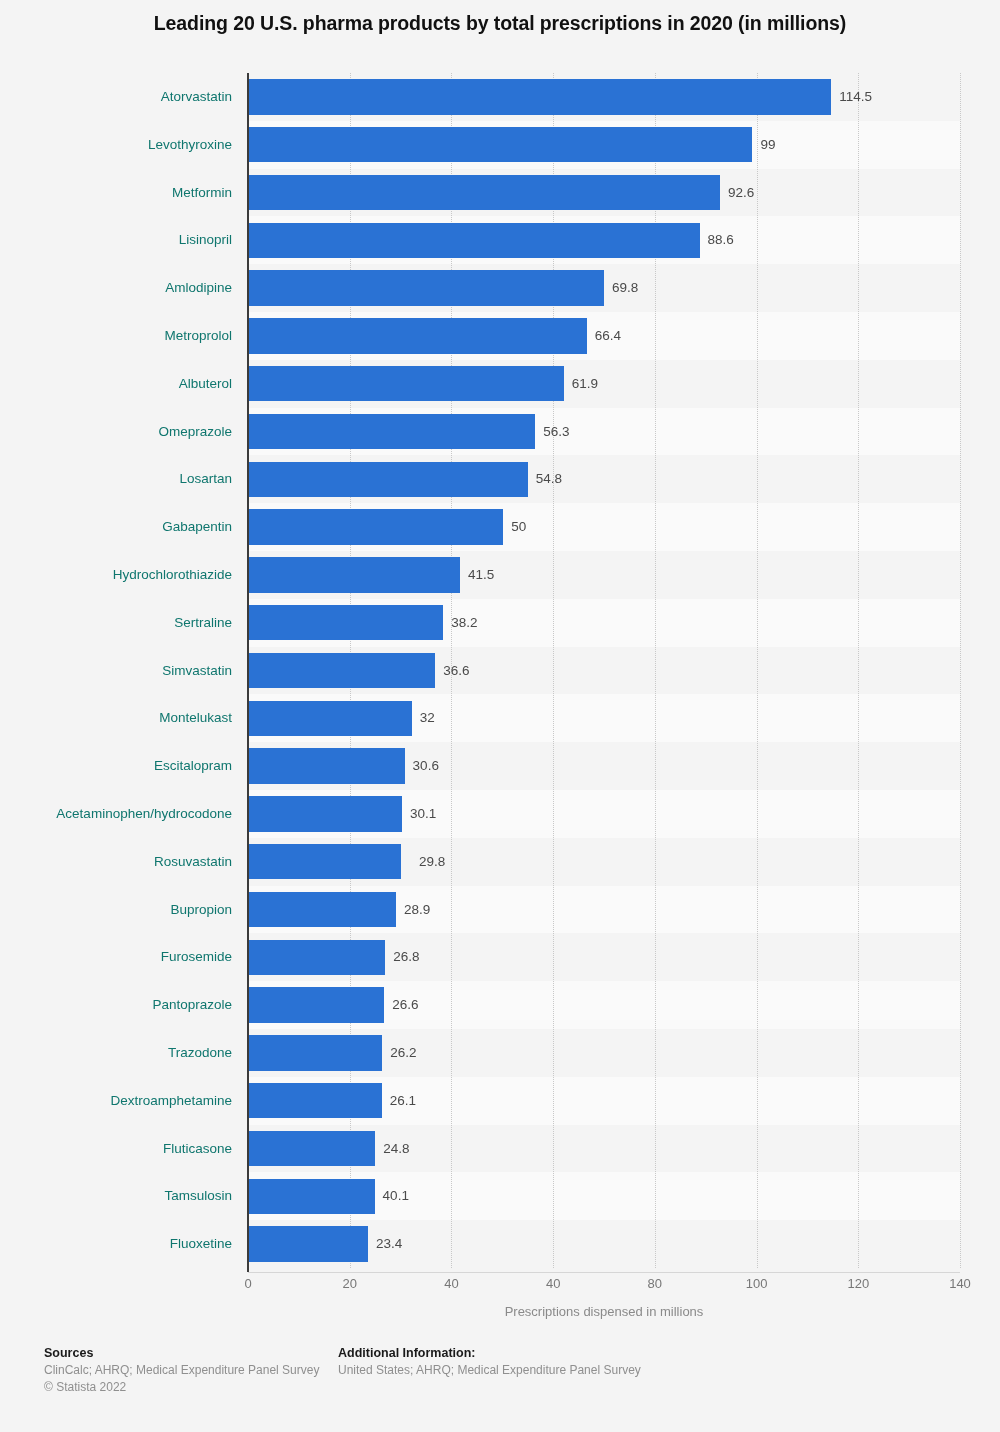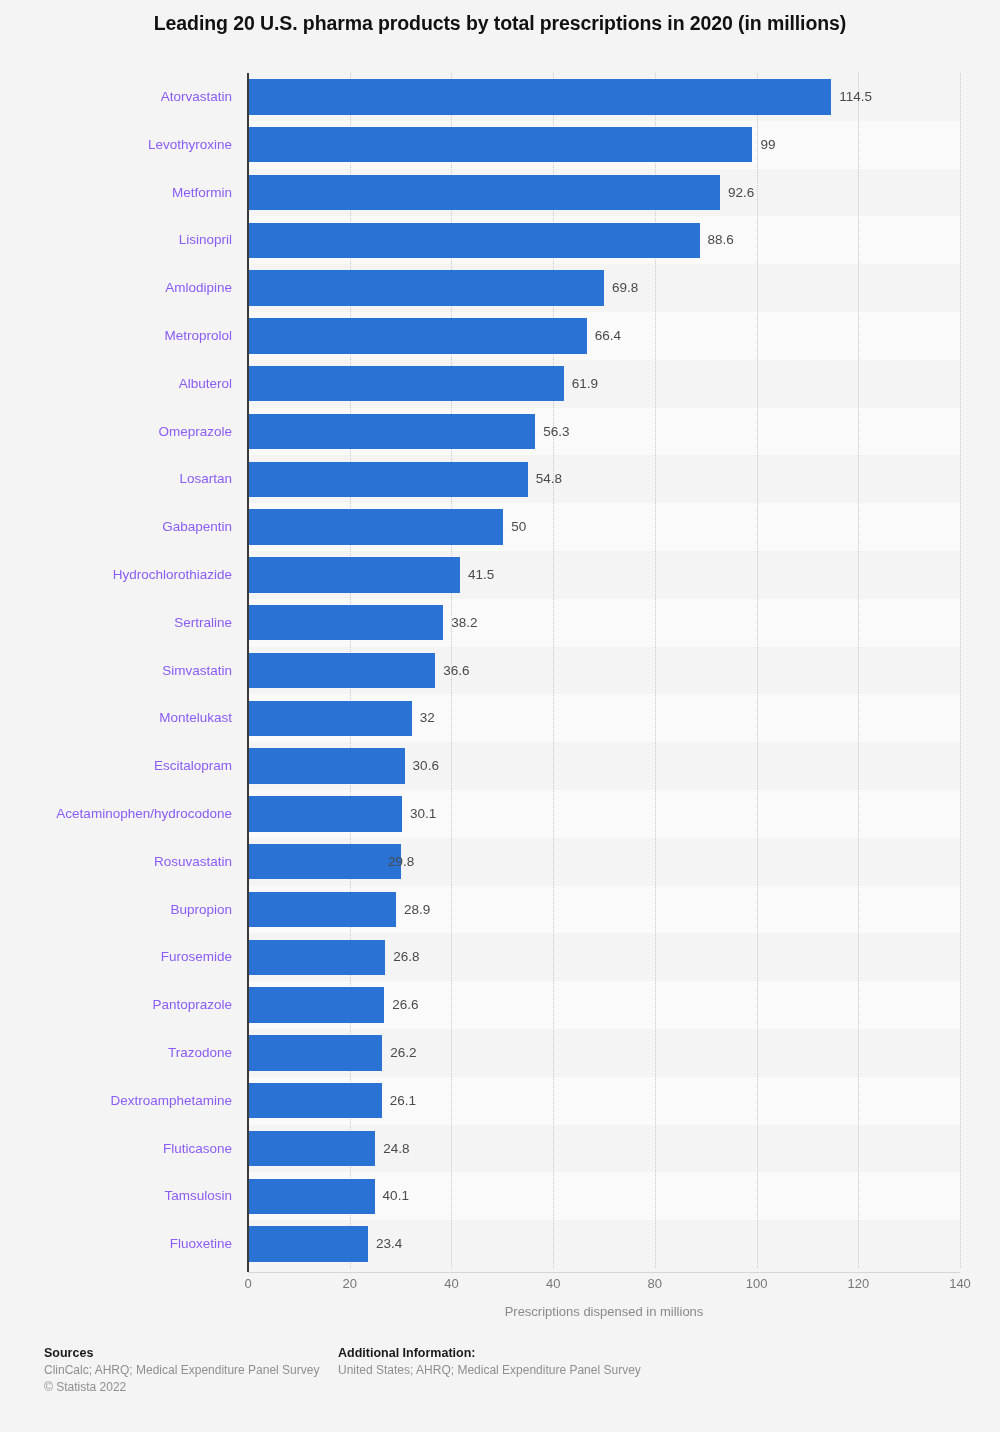--- a/index.html
+++ b/index.html
@@ -101,21 +101,21 @@
     width: 1000px;
     height: 47.8px;
   }
   .cat-label {
     position: absolute;
     right: 768px;       
     top: 0;
     height: 47.8px;
     line-height: 47.8px;
     font-size: 13.5px;
-    color: #8b5cf6;
+    color: #0f766e;
     white-space: nowrap;
     text-align: left;
   }
   .bar {
     position: absolute;
     left: 249px;
     top: 6px;
     height: 35.5px;
     background: #2a72d4;
   }
@@ -318,21 +318,21 @@
           <div class="val-label" style="left: 412.623px; height: 47.8px; line-height: 47.8px;">30.6</div>
         </div>
         <div class="row" style="top: 717px; height: 47.8px;">
           <div class="cat-label" style="height: 47.8px; line-height: 47.8px;">Acetaminophen/hydrocodone</div>
           <div class="bar" style="width: 153.08px; background: rgb(42, 114, 212); top: 6.15px;"></div>
           <div class="val-label" style="left: 410.08px; height: 47.8px; line-height: 47.8px;">30.1</div>
         </div>
         <div class="row" style="top: 764.8px; height: 47.8px;">
           <div class="cat-label" style="height: 47.8px; line-height: 47.8px;">Rosuvastatin</div>
           <div class="bar" style="width: 151.554px; background: rgb(42, 114, 212); top: 6.15px;"></div>
-          <div class="val-label" style="left: 388px; height: 47.8px; line-height: 47.8px;">29.8</div>
+          <div class="val-label" style="left: 419px; height: 47.8px; line-height: 47.8px;">29.8</div>
         </div>
         <div class="row" style="top: 812.6px; height: 47.8px;">
           <div class="cat-label" style="height: 47.8px; line-height: 47.8px;">Bupropion</div>
           <div class="bar" style="width: 146.977px; background: rgb(42, 114, 212); top: 6.15px;"></div>
           <div class="val-label" style="left: 403.977px; height: 47.8px; line-height: 47.8px;">28.9</div>
         </div>
         <div class="row" style="top: 860.4px; height: 47.8px;">
           <div class="cat-label" style="height: 47.8px; line-height: 47.8px;">Furosemide</div>
           <div class="bar" style="width: 136.297px; background: rgb(42, 114, 212); top: 6.15px;"></div>
           <div class="val-label" style="left: 393.297px; height: 47.8px; line-height: 47.8px;">26.8</div>

